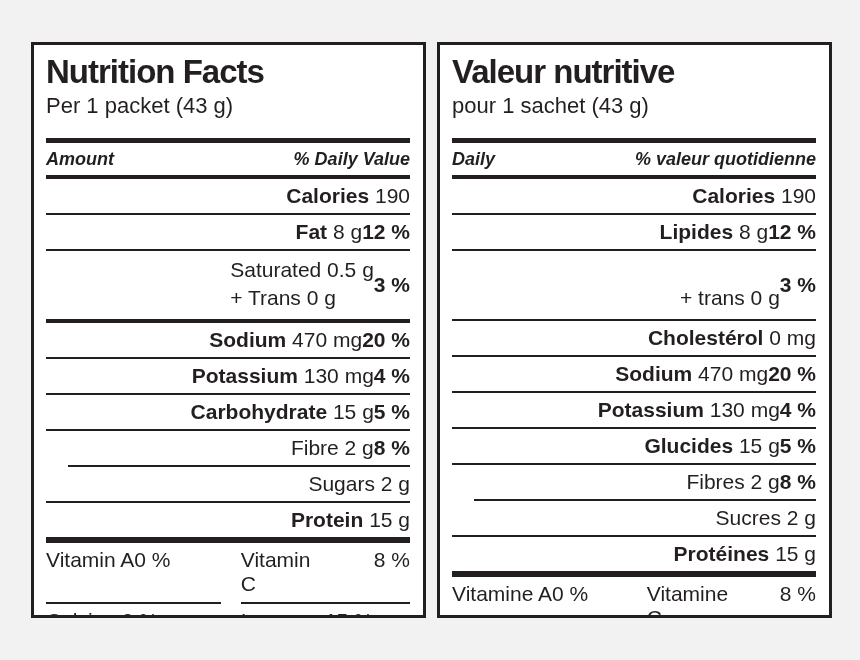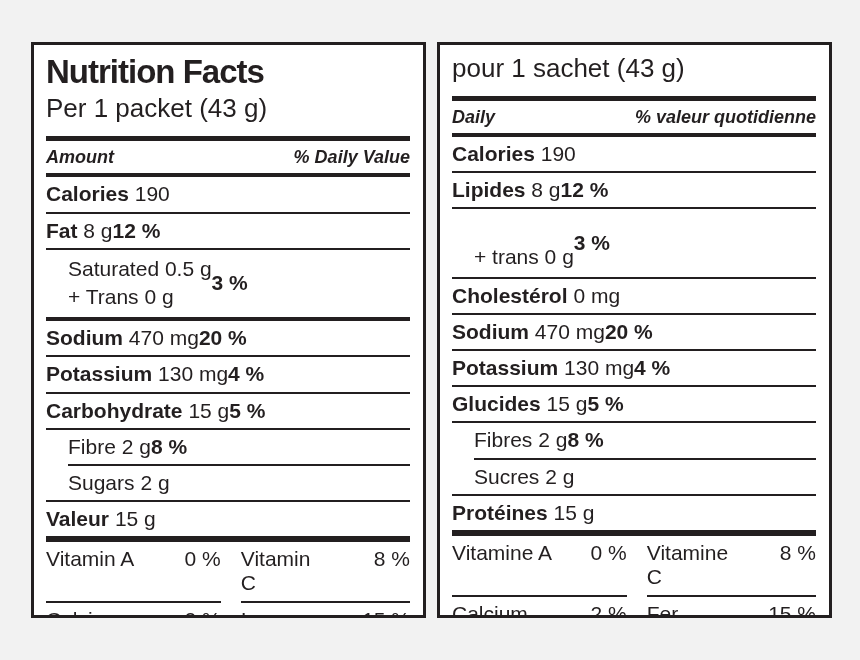--- a/index.html
+++ b/index.html
@@ -24,59 +24,59 @@
     overflow: hidden;
   }
   .nft-title {
     font-size: 33px;
     font-weight: bold;
     letter-spacing: -1px;
     line-height: 1.22;
     white-space: nowrap;
   }
   .serving {
-    font-size: 26px;
+    font-size: 22px;
     line-height: 1.2;
-    margin: 1px 0 12px;
+    margin: 1px 0 18px;
   }
   .hr2 { height: 2px; background: #231f20; }
   .hr2.indent { margin-left: 22px; }
   .hr4 { height: 4px; background: #231f20; }
   .hr5 { height: 5px; background: #231f20; }
   .hr6 { height: 6px; background: #231f20; }
   .colhead {
     display: flex;
     justify-content: space-between;
     align-items: baseline;
     font-size: 18px;
     font-weight: bold;
     padding: 6px 0 5px;
     font-style: italic;
   }
   .row {
     display: flex;
-    justify-content: flex-start;
+    justify-content: flex-end;
     align-items: baseline;
     font-size: 21px;
     padding: 5px 0 6px;
     line-height: 1.1;
   }
   .row .nm b { font-weight: bold; }
   .row.sub .nm { padding-left: 22px; }
   .row.group { align-items: center; }
   .row.group .nm { line-height: 1.35; }
   .dv { font-weight: bold; white-space: nowrap; }
   .vitrow {
     display: flex;
     justify-content: space-between;
     font-size: 21px;
   }
   .vitcell {
     display: flex;
-    justify-content: space-between;
+    justify-content: flex-start;
     align-items: baseline;
     padding: 5px 0 6px;
   }
   .vitcell.vleft  { width: 48%; }
   .vitcell.vright { width: 46.5%; gap: 48px; }
   .vitrow.first .vitcell { border-bottom: 2px solid #231f20; }
   .vitval { white-space: nowrap; }
 </style>
 </head>
 <body>
@@ -136,21 +136,21 @@
       <span class="dv">8 %</span>
     </div>
     <div class="hr2 indent"></div>
 
     <div class="row sub">
       <span class="nm"><span>Sugars</span> <span>2 g</span></span>
     </div>
     <div class="hr2"></div>
 
     <div class="row">
-      <span class="nm"><b>Valeur</b> <span>15 g</span></span>
+      <span class="nm"><b>Protein</b> <span>15 g</span></span>
     </div>
     <div class="hr6"></div>
 
     <div class="vitrow first">
       <div class="vitcell vleft">
         <span>Vitamin A</span>
         <span class="vitval">0 %</span>
       </div>
       <div class="vitcell vright">
         <span>Vitamin C</span>
@@ -163,20 +163,21 @@
         <span class="vitval">2 %</span>
       </div>
       <div class="vitcell vright">
         <span>Iron</span>
         <span class="vitval">15 %</span>
       </div>
     </div>
   </div>
 
   <div class="panel">
+    <div class="nft-title">Valeur nutritive</div>
     <div class="serving">pour 1 sachet (43 g)</div>
     <div class="hr5"></div>
 
     <div class="colhead">
       <span>Daily</span>
       <span>% valeur quotidienne</span>
     </div>
     <div class="hr4"></div>
 
     <div class="row">

